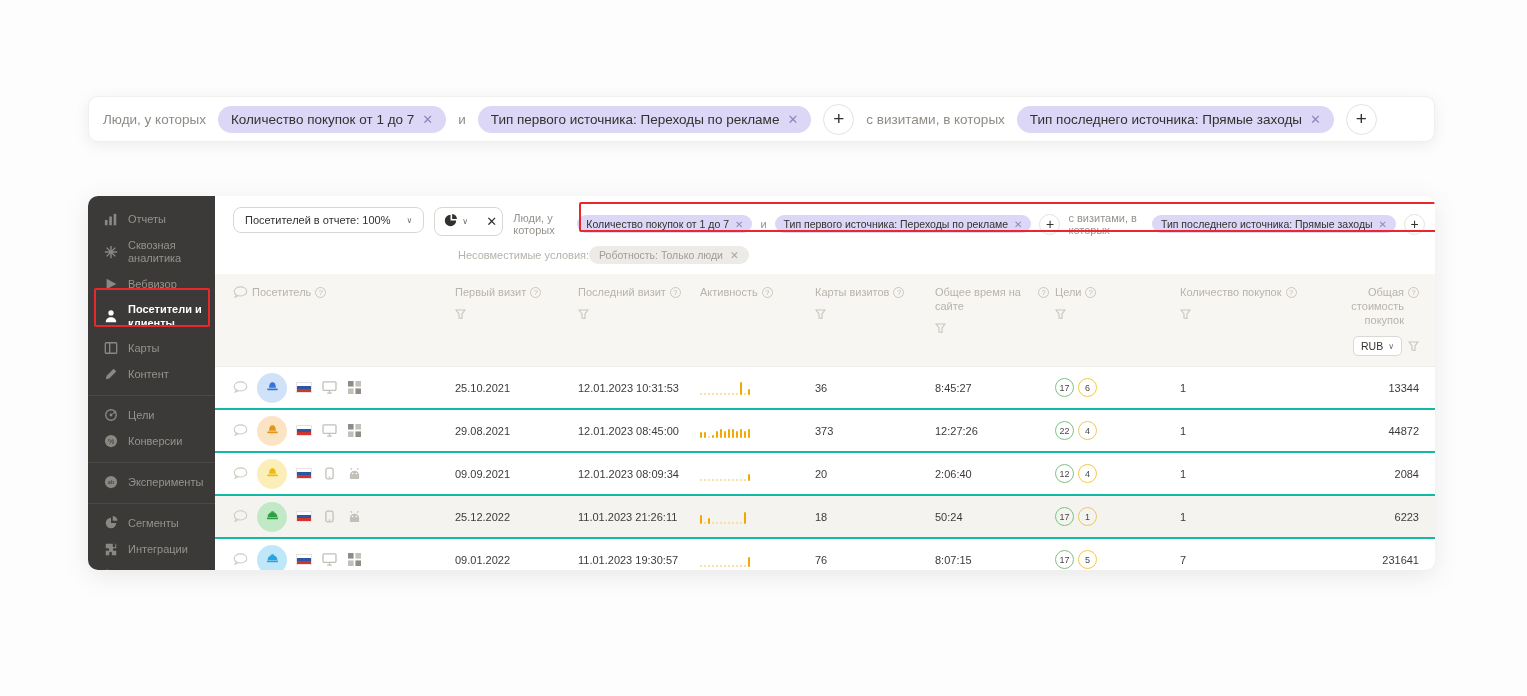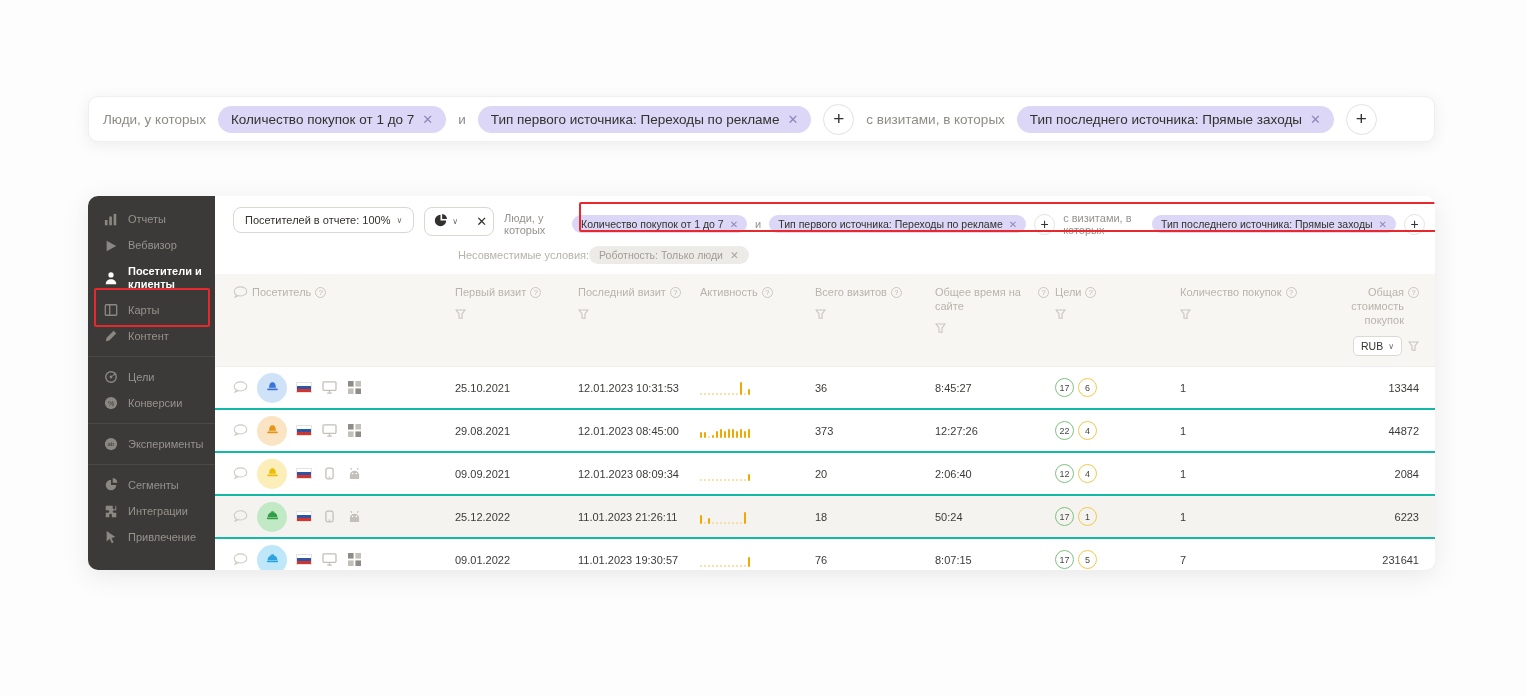--- a/index.html
+++ b/index.html
@@ -40,21 +40,21 @@
   .sb-item .sbi-ico { width:15px; height:15px; flex:0 0 auto; display:flex; align-items:center; justify-content:center; margin-top:-1px; }
   .sb-item svg { width:14px; height:14px; fill:#8b8782; }
   .sb-item.active { color:#ffffff; font-weight:bold; }
   .sb-item.active svg { fill:#ffffff; }
   .sb-divider { height:1px; background:#4b4946; margin:7px 0; }
 
   
   .main { flex:1; display:flex; flex-direction:column; position:relative; }
   .toolbar { display:flex; align-items:flex-start; gap:10px; padding:11px 10px 0 18px; }
   .scope-btn {
-    display:inline-flex; align-items:center; gap:6px; border:1px solid #dad7d2; border-radius:8px;
+    display:inline-flex; align-items:center; gap:16px; border:1px solid #dad7d2; border-radius:8px;
     background:#fff; padding:6px 11px; font-size:11px; color:#33312e; cursor:pointer; white-space:nowrap;
   }
   .chev { font-size:8px; color:#6d6a66; }
   .view-group {
     display:inline-flex; align-items:center; border:1px solid #dad7d2; border-radius:8px; background:#fff; height:29px; overflow:hidden;
   }
   .view-group .vg-seg { display:inline-flex; align-items:center; gap:5px; padding:0 9px; cursor:pointer; height:100%; }
   .view-group .vg-div { width:1px; height:100%; background:#e3e1de; }
   .view-group .x-ico { font-size:13px; color:#33312e; }
 
@@ -140,20 +140,30 @@
       <div id="sb-items">
           <div class="sb-item">
             <span class="sbi-ico">
               <svg viewBox="0 0 16 16">
                 <rect x="1" y="8" width="3" height="6"></rect>
                 <rect x="6" y="4" width="3" height="10"></rect>
                 <rect x="11" y="1" width="3" height="13"></rect>
               </svg>
             </span>
             <span>Отчеты</span>
+          </div>
+          <div class="sb-item">
+            <span class="sbi-ico">
+              <svg viewBox="0 0 16 16">
+                <g stroke="#8b8782" stroke-width="1.6" fill="none">
+                  <path d="M8 1v14M1 8h14M3 3l10 10M13 3L3 13"></path>
+                </g>
+              </svg>
+            </span>
+            <span>Сквозная аналитика</span>
           </div>
           <div class="sb-item">
             <span class="sbi-ico">
               <svg viewBox="0 0 16 16">
                 <path d="M3 2l11 6-11 6z"></path>
               </svg>
             </span>
             <span>Вебвизор</span>
           </div>
           <div class="sb-item active">
@@ -328,21 +338,21 @@
             </div>
             <div class="tcell">
               <div class="hlabel">
                 <span>Активность</span>
                 <span class="help">?</span>
               </div>
               <div class="cur-row"></div>
             </div>
             <div class="tcell">
               <div class="hlabel">
-                <span>Всего визитов</span>
+                <span>Карты визитов</span>
                 <span class="help">?</span>
               </div>
               <div class="cur-row">
                 <span class="funnel"><svg width="11" height="11" viewBox="0 0 11 11">
                     <path d="M1 1h9L7 5v4.3L4 9V5z" stroke-width="1.1"></path>
                   </svg></span>
               </div>
             </div>
             <div class="tcell">
               <div class="hlabel">

